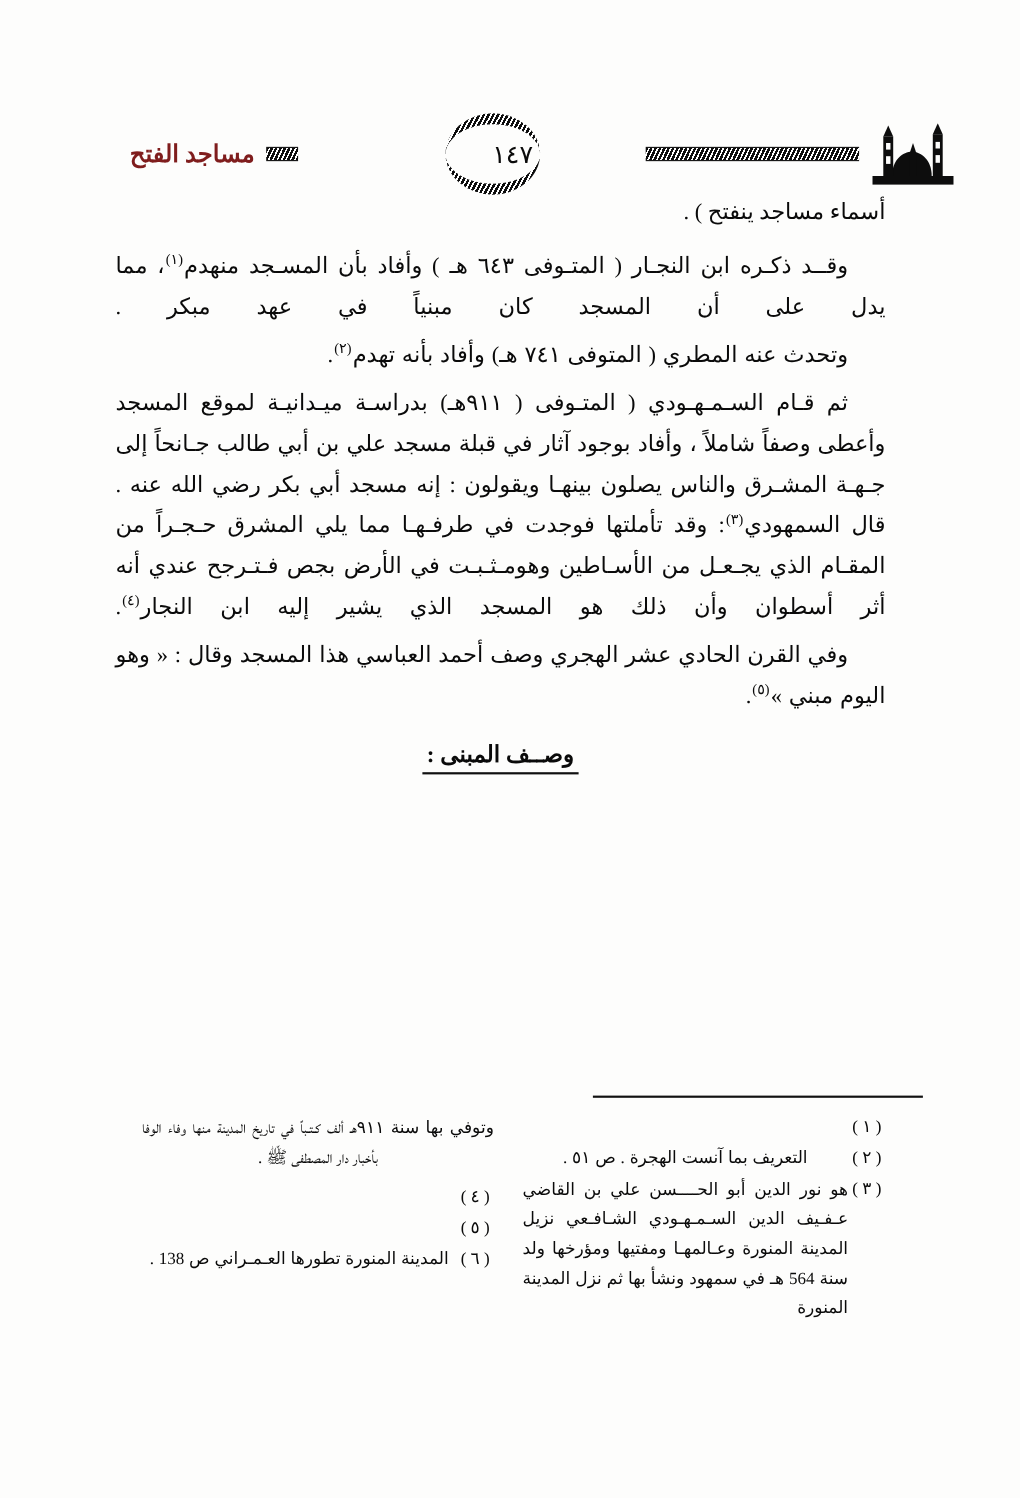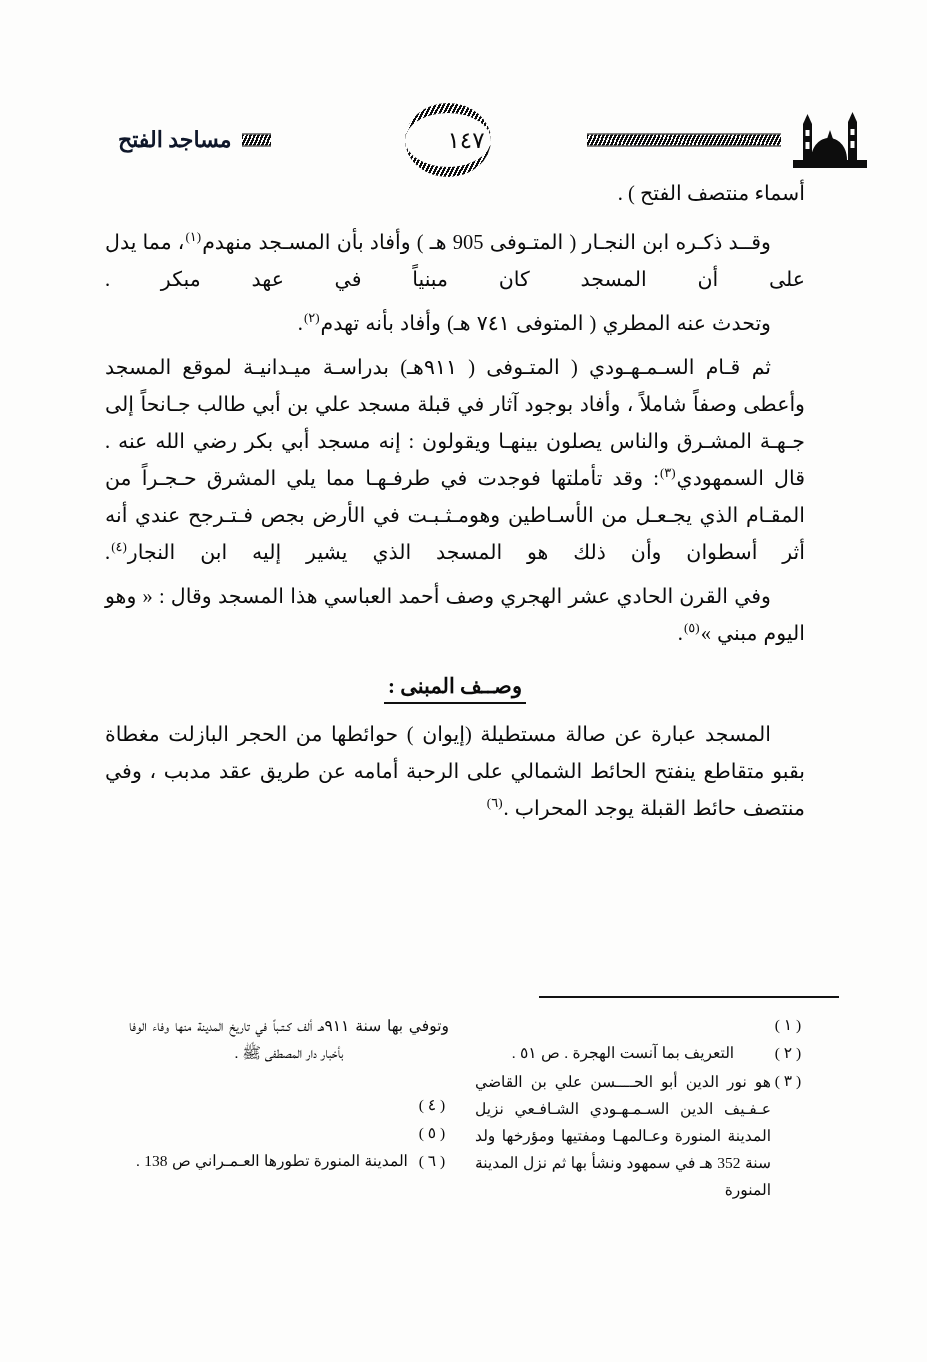--- a/index.html
+++ b/index.html
@@ -95,21 +95,21 @@
     padding-left: 36px;
   }
 
   .header-title {
     flex: 0 0 auto;
     font-size: 22px;
     font-weight: bold;
     letter-spacing: 3px;
     white-space: nowrap;
     padding-right: 4px;
-    color: #0f172a;
+    color: #7f1d1d;
   }
 
   
   .body-col {
     position: absolute;
     top: 176px;
     right: 122px;
     width: 700px;
     direction: rtl;
     text-align: justify;
@@ -201,21 +201,21 @@
     text-align: justify;
     text-align-last: right;
     word-spacing: 0.5px;
   }
   .fn-text.tall { line-height: 27px; }
   .fn-cont {
     font-size: 15.5px;
     line-height: 27px;
     text-align: justify;
     text-align-last: center;
-    margin-bottom: 26px;
+    margin-bottom: 10px;
     direction: rtl;
   }
   .fn-center-last { text-align-last: center; }
 </style>
 </head>
 <body>
 
 <div class="page">
 
   <div class="header">
@@ -245,65 +245,62 @@
       <div class="page-num-oval">
         <div class="page-num-inner">١٤٧</div>
       </div>
     </div>
 
     <div class="header-title">مساجد الفتح</div>
   </div>
 
   <div class="body-col">
 
-    <p class="first-line">أسماء منتصف الفتح ) .</p>
+    <p class="first-line">أسماء مساجد ينفتح ) .</p>
 
     <p class="para indent">
-      <span>وقــد ذكـره ابن النجـار ( المتـوفى 905 هـ ) وأفاد بأن المسـجد منهدم</span><sup class="fn">(١)</sup><span>، مما يدل على أن المسجد كان مبنياً في عهد مبكر .</span>
+      <span>وقــد ذكـره ابن النجـار ( المتـوفى ٦٤٣ هـ ) وأفاد بأن المسـجد منهدم</span><sup class="fn">(١)</sup><span>، مما يدل على أن المسجد كان مبنياً في عهد مبكر .</span>
     </p>
 
     <p class="para indent tail-right">
       <span>وتحدث عنه المطري ( المتوفى ٧٤١ هـ) وأفاد بأنه تهدم</span><sup class="fn">(٢)</sup><span>.</span>
     </p>
 
     <p class="para indent">
       <span>ثم قـام السـمـهـودي ( المتـوفى ( ٩١١هـ) بدراسـة ميـدانيـة لموقع المسجد وأعطى وصفاً شاملاً ، وأفاد بوجود آثار في قبلة مسجد علي بن أبي طالب جـانحاً إلى جـهـة المشـرق والناس يصلون بينهـا ويقولون : إنه مسجد أبي بكر رضي الله عنه . قال السمهودي</span><sup class="fn">(٣)</sup><span>: وقد تأملتها فوجدت في طرفـهـا مما يلي المشرق حـجـراً من المقـام الذي يجـعـل من الأسـاطين وهومـثـبـت في الأرض بجص فـتـرجح عندي أنه أثر أسطوان وأن ذلك هو المسجد الذي يشير إليه ابن النجار</span><sup class="fn">(٤)</sup><span>.</span>
     </p>
 
     <p class="para indent tail-right">
       <span>وفي القرن الحادي عشر الهجري وصف أحمد العباسي هذا المسجد وقال : « وهو اليوم مبني »</span><sup class="fn">(٥)</sup><span>.</span>
     </p>
 
     <div class="section-heading">
       <span>وصــف المبنى :</span>
     </div>
 
-    <p class="para indent tail-right">
-      <span>المسجد عبارة عن صالة مستطيلة (إيوان ) حوائطها من الحجر البازلت مغطاة بقبو متقاطع ينفتح الحائط الشمالي على الرحبة أمامه عن طريق عقد مدبب ، وفي منتصف حائط القبلة يوجد المحراب .</span><sup class="fn">(٦)</sup>
-    </p>
   </div>
 
   <div class="fn-rule"></div>
 
   <div class="footnotes">
 
     <div class="fn-col fn-col-right">
 
       <div class="fn-item">
         <div class="fn-marker">( ١ )</div>
       </div>
 
       <div class="fn-item">
         <div class="fn-marker">( ٢ )</div>
         <div class="fn-text fn-center-last">التعريف بما آنست الهجرة . ص ٥١ .</div>
       </div>
 
       <div class="fn-item">
         <div class="fn-marker">( ٣ )</div>
-        <div class="fn-text tall">هو نور الدين أبو الحــــسن علي بن القاضي عـفـيف الدين السـمـهـودي الشـافـعي نزيل المدينة المنورة وعـالمهـا ومفتيها ومؤرخها ولد سنة 352 هـ في سمهود ونشأ بها ثم نزل المدينة المنورة</div>
+        <div class="fn-text tall">هو نور الدين أبو الحــــسن علي بن القاضي عـفـيف الدين السـمـهـودي الشـافـعي نزيل المدينة المنورة وعـالمهـا ومفتيها ومؤرخها ولد سنة 564 هـ في سمهود ونشأ بها ثم نزل المدينة المنورة</div>
       </div>
 
     </div>
 
     <div class="fn-col fn-col-left">
 
       <div class="fn-cont">وتوفي بها سنة ٩١١هـ ألف كـتـباً في تاريخ المدينة منها وفاء الوفا بأخبار دار المصطفى ﷺ .</div>
 
       <div class="fn-item">
         <div class="fn-marker">( ٤ )</div>

